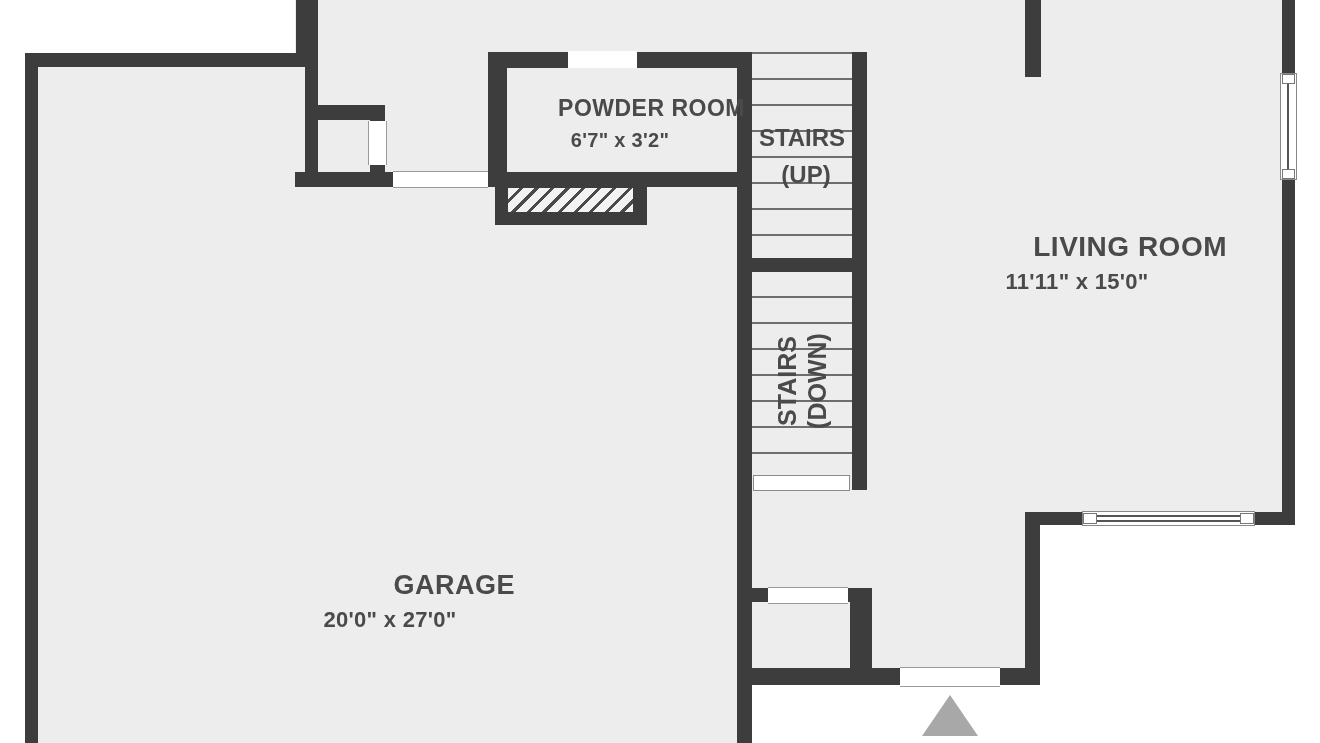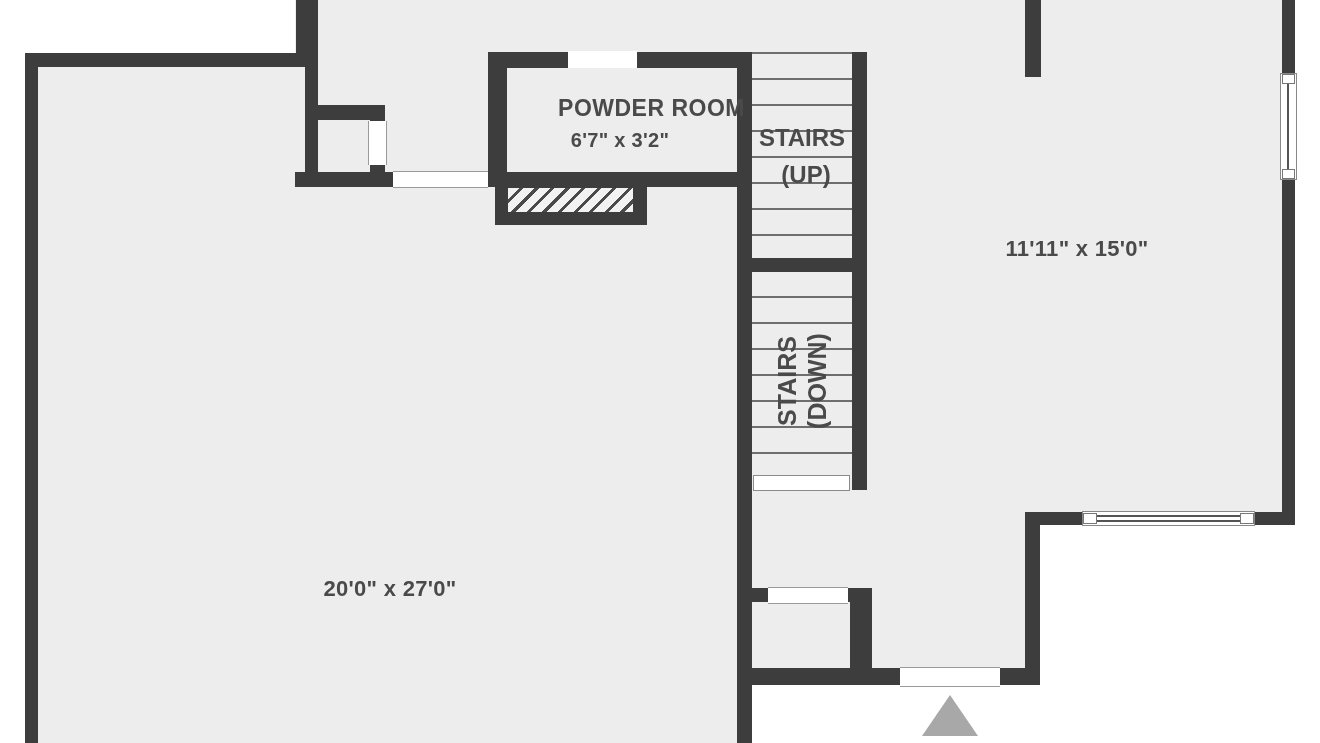--- a/index.html
+++ b/index.html
@@ -120,22 +120,24 @@
   </div>
 
   <div class="rot-wrap" style="left:742px;top:278px;width:120px;height:205px;">
     <div class="rot" style="font-size:25px;line-height:30px;">
       <div>STAIRS</div>
       <div>(DOWN)</div>
     </div>
   </div>
 
   <div class="label" style="left:927px;top:230px;width:300px;">
+    <div class="room-name" style="font-size:28px;line-height:33px;">LIVING ROOM</div>
     <div class="room-dims" style="font-size:22px;line-height:26px;margin-top:6px;">11'11" x 15'0"</div>
   </div>
 
   <div class="label" style="left:265px;top:570px;width:250px;">
+    <div class="room-name" style="font-size:27px;line-height:31px;">GARAGE</div>
     <div class="room-dims" style="font-size:22px;line-height:26px;margin-top:6px;">20'0" x 27'0"</div>
   </div>
 
   <div class="triangle" style="left:922px;top:695px;"></div>
 
 </div>
 
 </body></html>

